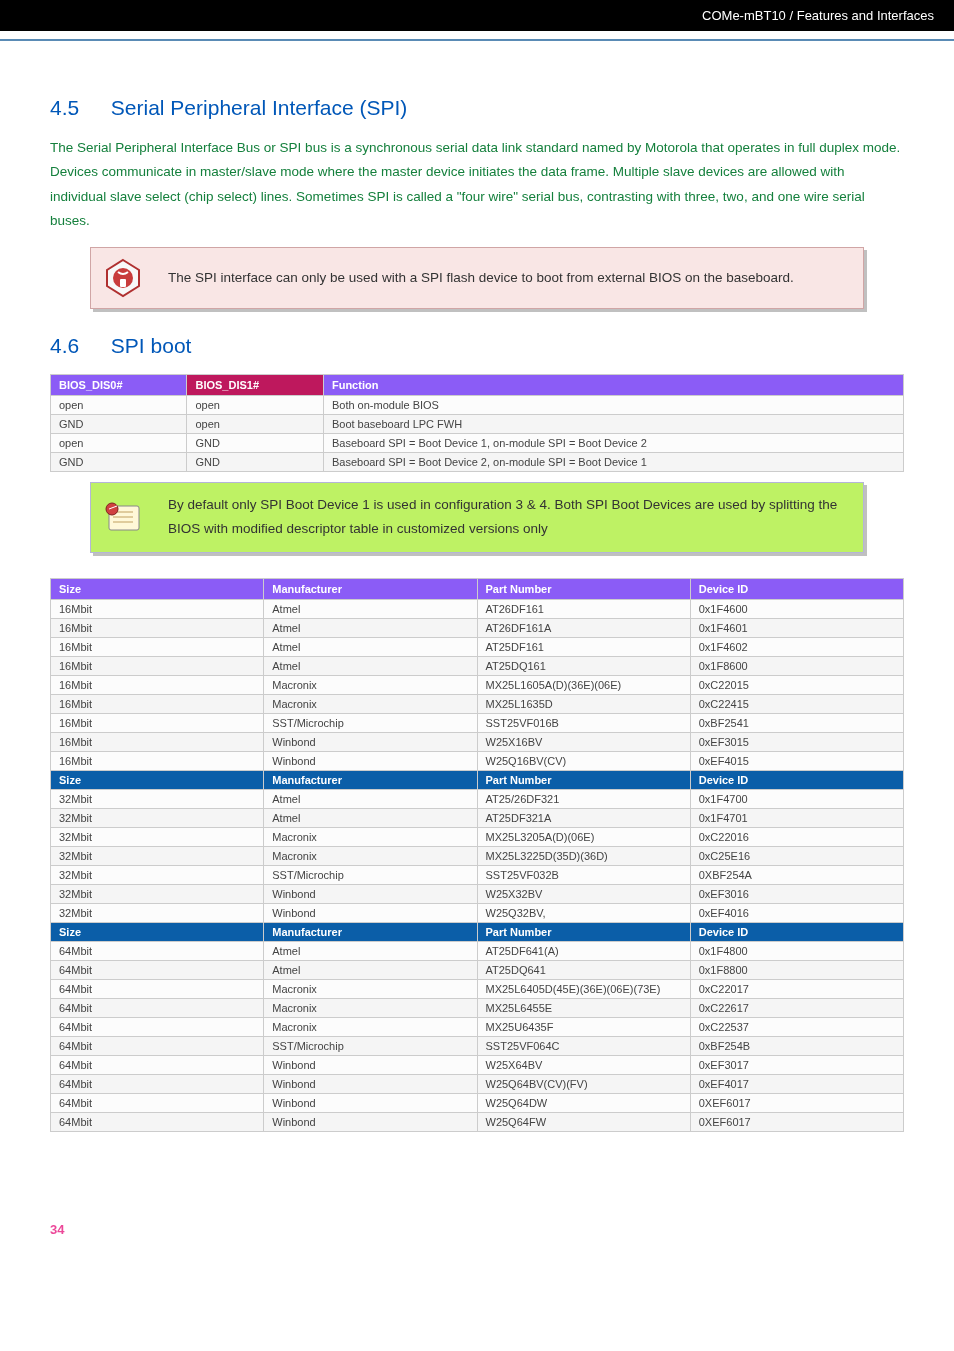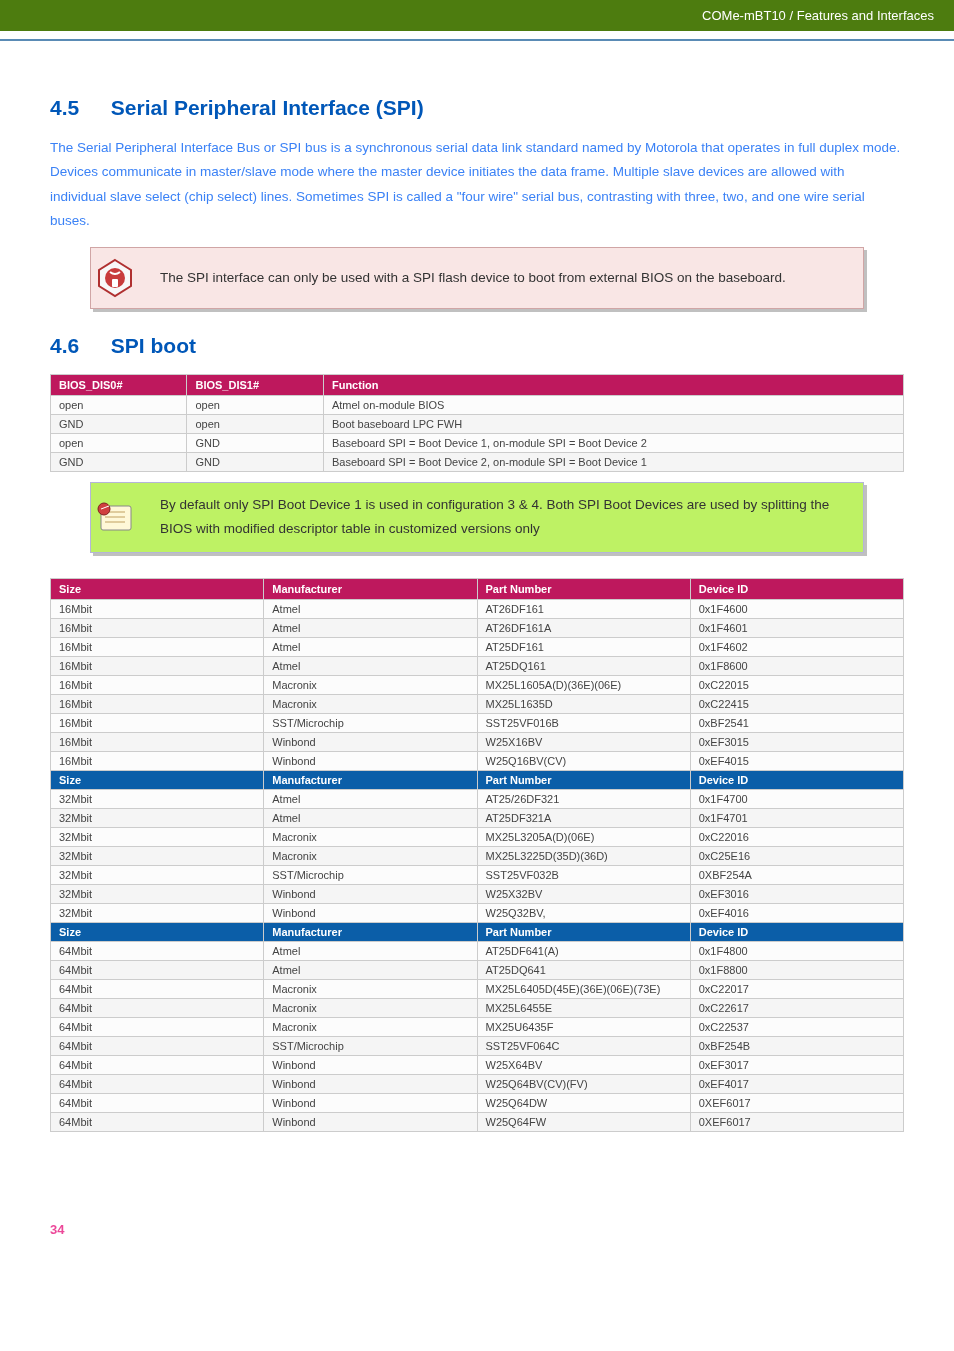--- a/index.html
+++ b/index.html
@@ -7,58 +7,58 @@
     padding: 0;
     box-sizing: border-box;
   }
   body {
     font-family: Arial, sans-serif;
     background: #fff;
     width: 954px;
     color: #333;
   }
   .header-bar {
-    background: #4d7c0f;
+    background: #000000;
     color: #fff;
     padding: 8px 20px;
     font-size: 13px;
     text-align: right;
     margin-bottom: 8px;
   }
   .header-line {
     height: 2px;
     background: #5a8bb5;
   }
   .content {
     padding: 40px 50px 30px 50px;
   }
   .section-heading {
     color: #0057b8;
     font-size: 21px;
-    font-weight: bold;
+    font-weight: normal;
     margin-bottom: 16px;
     margin-top: 15px;
   }
   .section-number {
     display: inline-block;
     width: 55px;
   }
   .body-text {
     font-size: 13.5px;
     line-height: 1.8;
-    color: #3b82f6;
+    color: #15803d;
     margin-bottom: 14px;
   }
   .callout {
     border: 1px solid #b5b5d8;
     box-shadow: 3px 3px 0 #c0c0c0;
     margin: 10px 40px 25px 40px;
     display: flex;
     align-items: center;
-    padding: 10px 25px 10px 4px;
+    padding: 10px 25px 10px 12px;
   }
   .callout.pink {
     background: #f9e6e5;
     border-color: #d0a5a5;
   }
   .callout.gray {
     background: #bef264;
     border-color: #b5b5d8;
   }
   .callout-icon {
@@ -76,21 +76,21 @@
     line-height: 1.8;
     color: #333;
   }
   table {
     width: 100%;
     border-collapse: collapse;
     font-size: 11px;
     margin-bottom: 6px;
   }
   table th {
-    background: #be185d;
+    background: #8b5cf6;
     color: #fff;
     text-align: left;
     padding: 4px 8px;
     font-weight: bold;
     border: 1px solid #ccc;
   }
   table th.alt {
     background: #be185d;
   }
   table td {
@@ -165,21 +165,21 @@
         <tr>
       <th style="width:16%">BIOS_DIS0#</th>
       <th class="alt" style="width:16%">BIOS_DIS1#</th>
       <th>Function</th>
     </tr>
     </tbody>
       <tbody id="pin-body">
         <tr>
           <td>open</td>
           <td>open</td>
-          <td>Atmel on-module BIOS</td>
+          <td>Both on-module BIOS</td>
         </tr>
         <tr>
           <td>GND</td>
           <td>open</td>
           <td>Boot baseboard LPC FWH</td>
         </tr>
         <tr>
           <td>open</td>
           <td>GND</td>
           <td>Baseboard SPI = Boot Device 1, on-module SPI = Boot Device 2</td>

